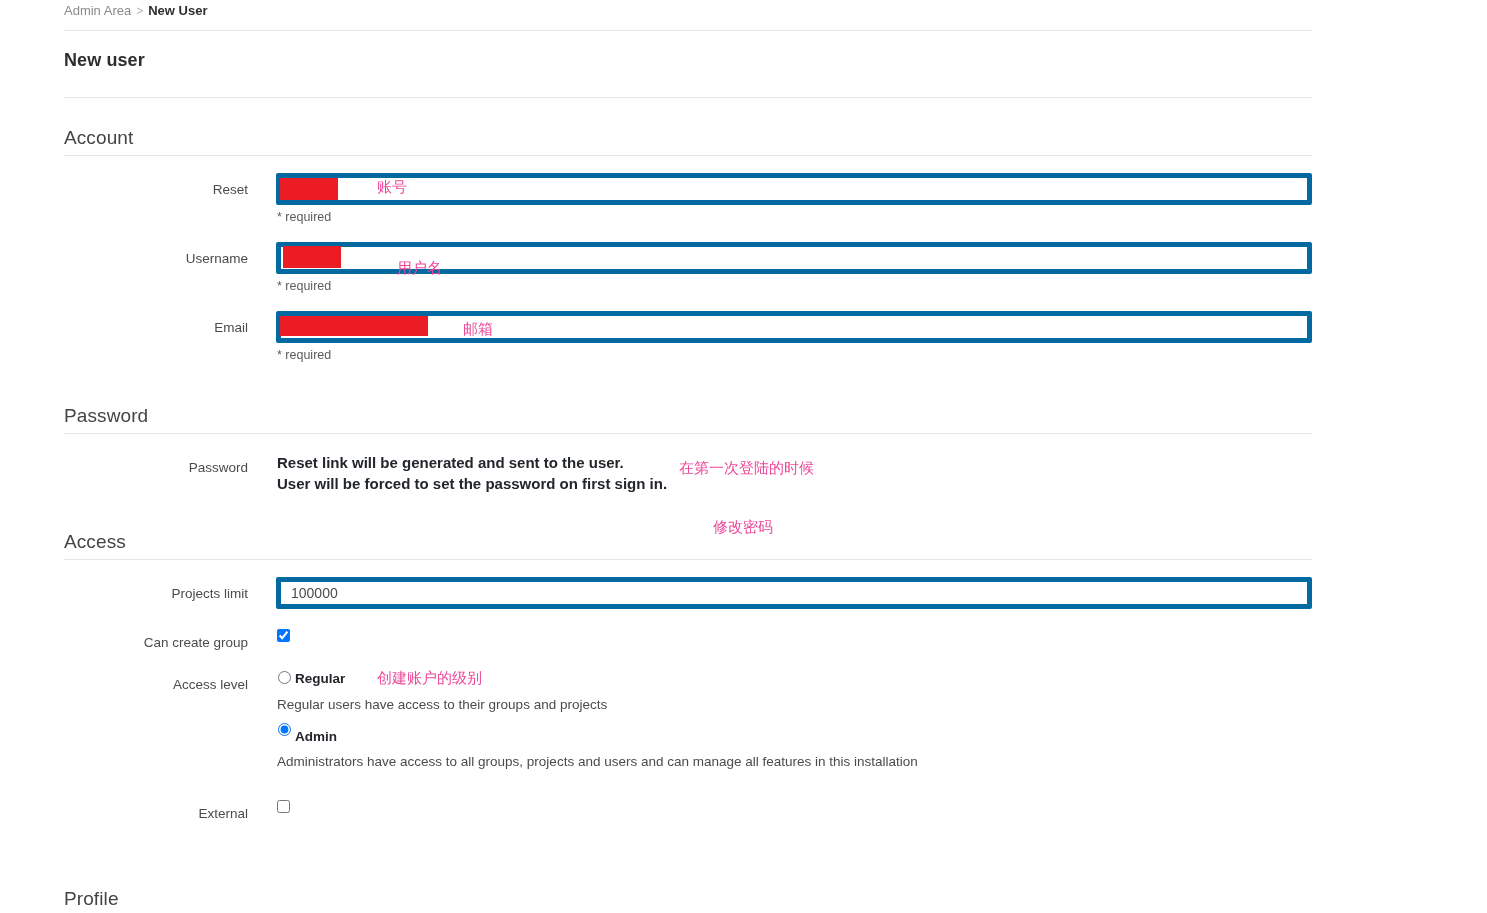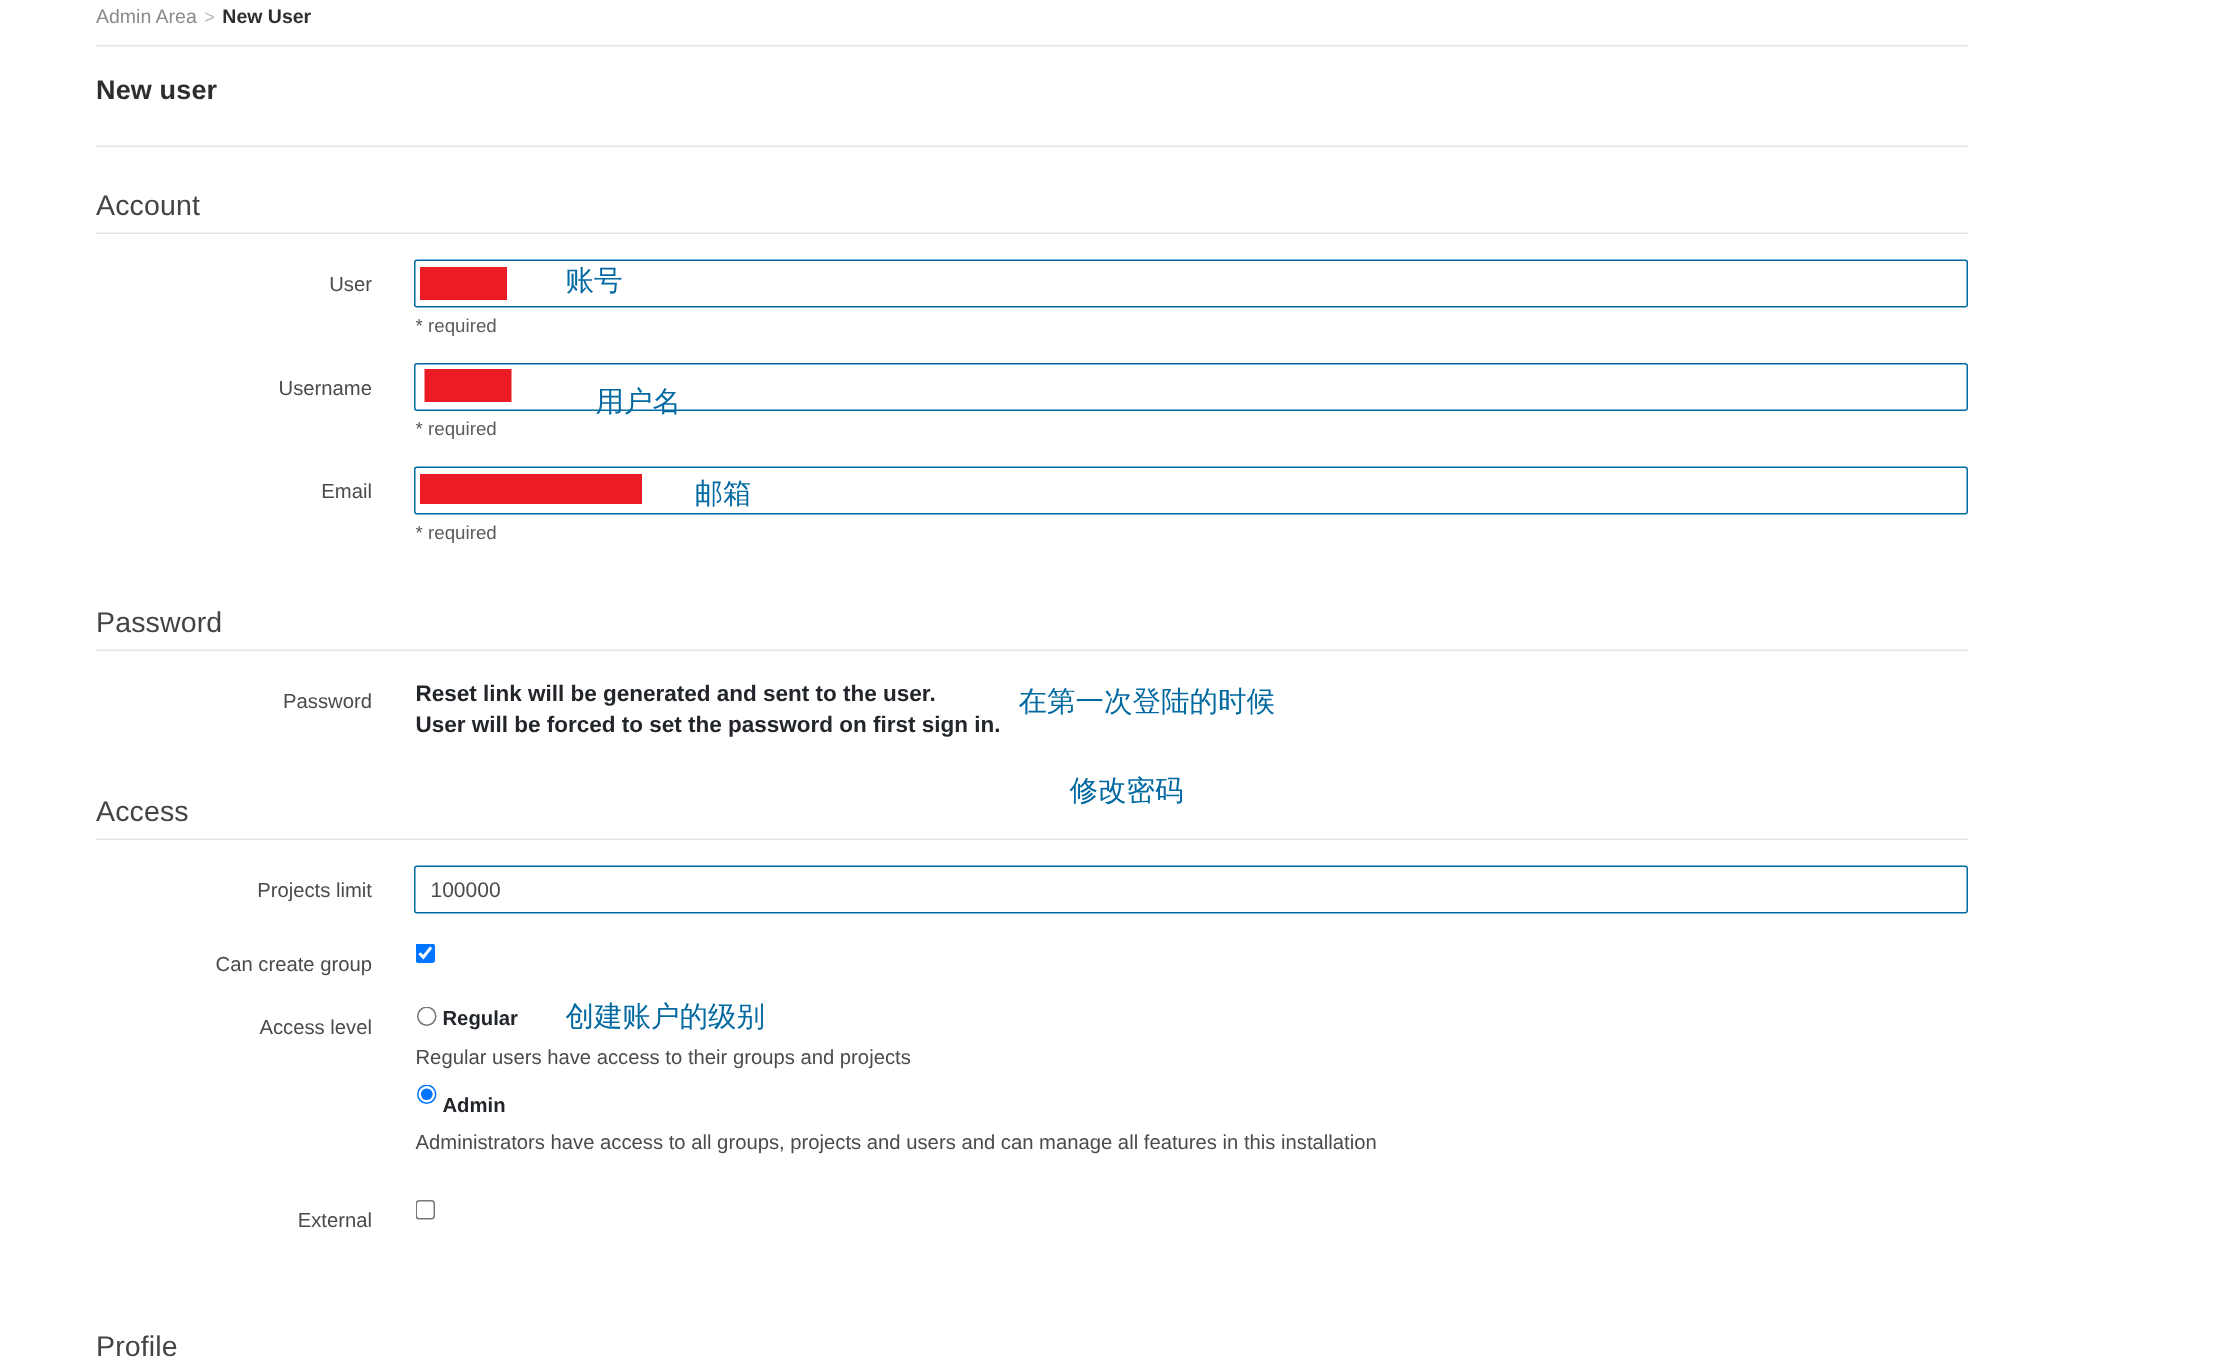--- a/index.html
+++ b/index.html
@@ -63,21 +63,21 @@
     font-size: 13.5px;
     color: #4b4b4b;
     line-height: 18px;
   }
 
   .f-input {
     position: absolute;
     left: 276px;
     width: 1036px;
     height: 32px;
-    border: 1px solid #0369a1;
+    border: 5px solid #0369a1;
     background: #ffffff;
     border-radius: 2px;
     font-size: 14px;
     color: #4b4b4b;
     padding: 0 10px;
     line-height: 30px;
     font-family: "Liberation Sans", sans-serif;
   }
 
   .f-help {
@@ -90,22 +90,22 @@
 
   
   .redact {
     position: absolute;
     background: #ec1c24;
   }
 
   
   .annot {
     position: absolute;
-    color: #0369a1;
-    font-size: 19px;
+    color: #ec4899;
+    font-size: 15px;
     line-height: 26px;
     white-space: pre;
     font-family: "DejaVu Sans", sans-serif;
   }
 
   
   .pw-text {
     position: absolute;
     left: 277px;
     font-size: 15px;
@@ -152,21 +152,21 @@
 
   <div class="rule" style="top:30px"></div>
 
   <div class="page-title">New user</div>
 
   <div class="rule" style="top:97px"></div>
 
   <div class="section-head" style="top:127px">Account</div>
   <div class="rule" style="top:155px"></div>
 
-  <div class="f-label" style="top:181px">User</div>
+  <div class="f-label" style="top:181px">Reset</div>
   <input class="f-input" style="top: 173px;" value="">
   <div class="redact" style="left:280px; top:178px; width:58px; height:22px;"></div>
   <div class="annot" style="left:377px; top:174px;">账号</div>
   <div class="f-help" style="top:209px">* required</div>
 
   <div class="f-label" style="top:250px">Username</div>
   <input class="f-input" style="top: 242px;" value="">
   <div class="redact" style="left:283px; top:246px; width:58px; height:22px;"></div>
   <div class="annot" style="left:397px; top:255px;">用户名</div>
   <div class="f-help" style="top:278px">* required</div>

